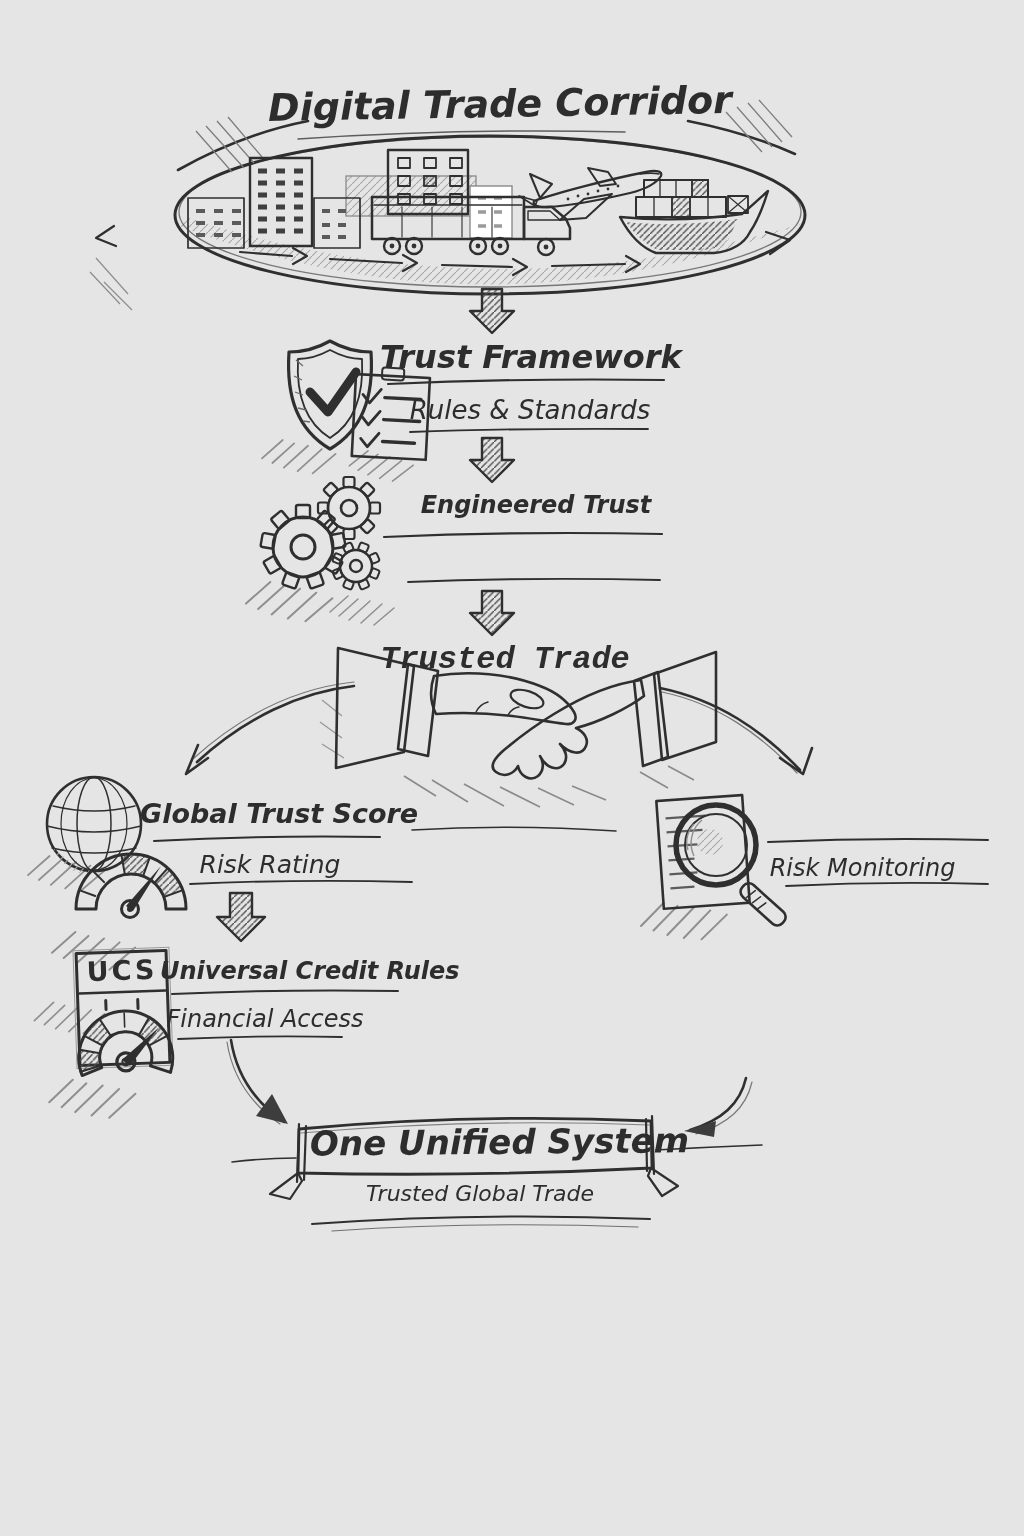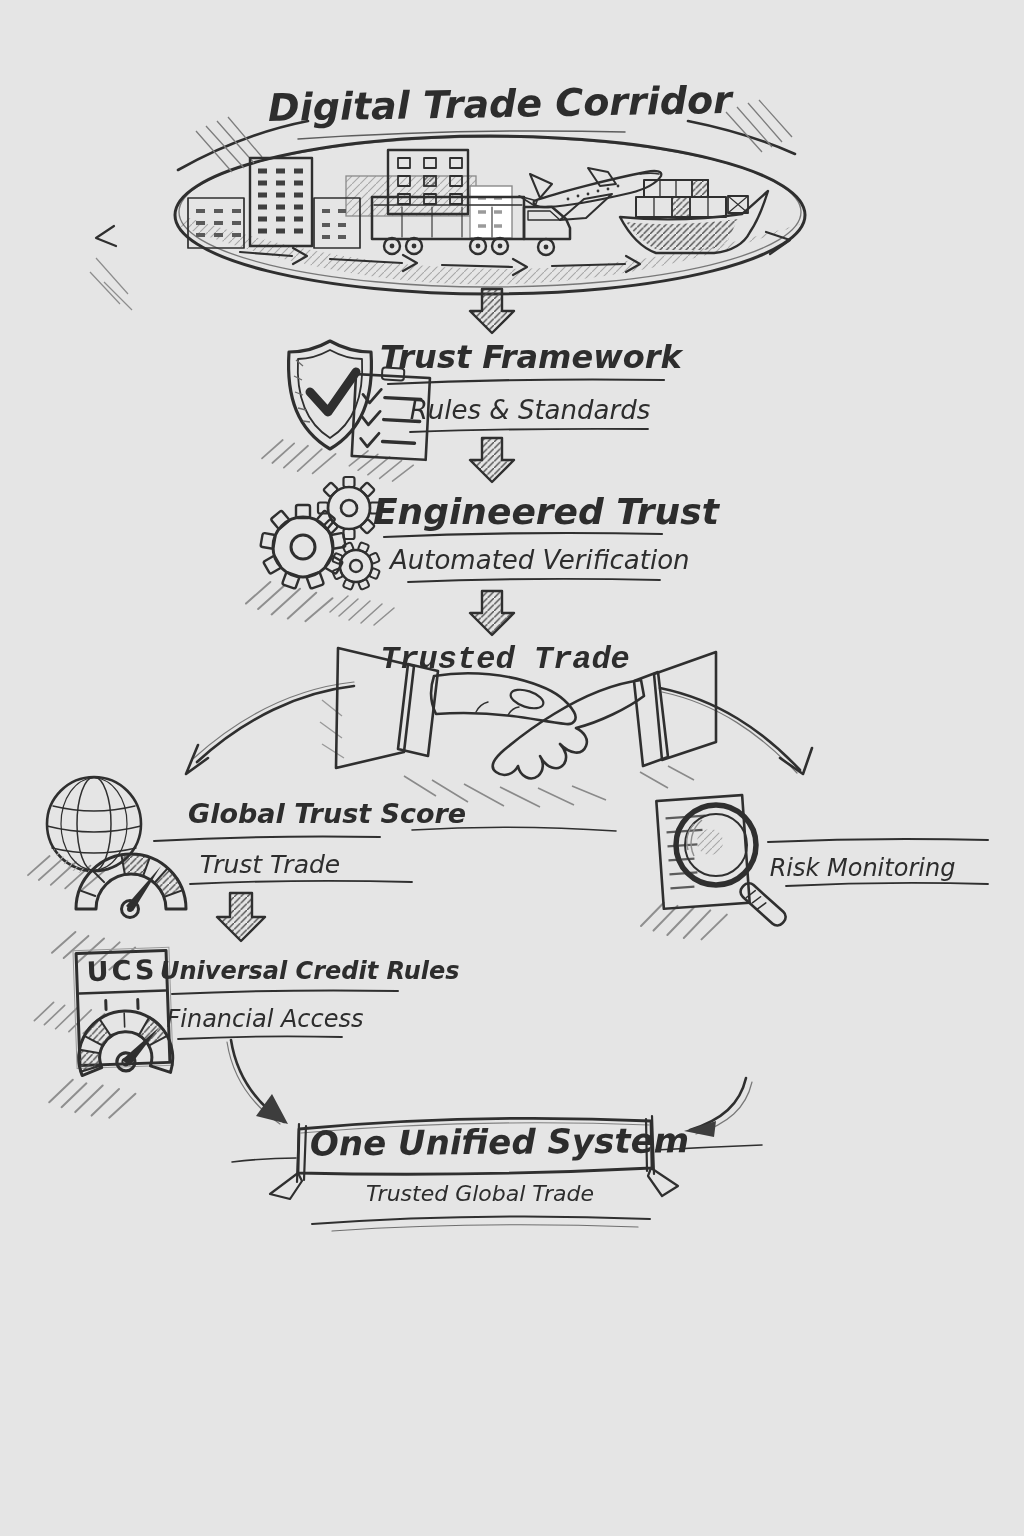--- a/index.html
+++ b/index.html
@@ -306,27 +306,26 @@
     <path d="M312,1224 Q478,1212 650,1219" stroke-width="2"></path>
     <path d="M332,1231 Q478,1221 638,1227" stroke-width="1.2" opacity="0.65"></path>
   </g>
 </svg>
 
 <div class="lbl t" style="left:240px;top:84px;width:520px;font-size:38px;transform:rotate(-1deg);">Digital Trade Corridor</div>
 
 <div class="lbl t" style="left:380px;top:340px;width:300px;font-size:32px;">Trust Framework</div>
 <div class="lbl" style="left:400px;top:396px;width:260px;font-size:26px;">Rules &amp; Standards</div>
 
-<div class="lbl t" style="left:373px;top:492px;width:300px;font-size:36px;">Engineered Trust</div>
-<div class="lbl" style="left:390px;top:546px;width:290px;font-size:26px;">Automated Verification</div>
+<div class="lbl t" style="left:386px;top:492px;width:300px;font-size:24px;">Engineered Trust</div>
 
 <div class="lbl t" style="left:360px;top:642px;width:290px;font-size:32px;font-family:Liberation Mono, monospace;">Trusted Trade</div>
 
-<div class="lbl t" style="left:140px;top:799px;width:255px;font-size:27px;padding-left:48px;">Global Trust Score</div>
-<div class="lbl" style="left:160px;top:851px;width:220px;font-size:25px;">Trust Trade</div>
+<div class="lbl t" style="left:140px;top:799px;width:255px;font-size:27px;">Global Trust Score</div>
+<div class="lbl" style="left:160px;top:851px;width:220px;font-size:25px;">Risk Rating</div>
 
 <div class="lbl" style="left:760px;top:855px;width:205px;font-size:24px;text-align:center;">Risk Monitoring</div>
 
 <div class="lbl t" style="left:160px;top:958px;width:250px;font-size:24px;">Universal Credit Rules</div>
 <div class="lbl" style="left:155px;top:1006px;width:220px;font-size:24px;">Financial Access</div>
 <div class="lbl" style="left:80px;top:956px;width:84px;font-size:27px;font-weight:bold;font-style:normal;letter-spacing:3px;transform:rotate(-2deg);">UCS</div>
 
 <div class="lbl t" style="left:310px;top:1124px;width:330px;font-size:34px;transform:rotate(-0.5deg);">One Unified System</div>
 <div class="lbl" style="left:320px;top:1182px;width:320px;font-size:22px;">Trusted Global Trade</div>
 

